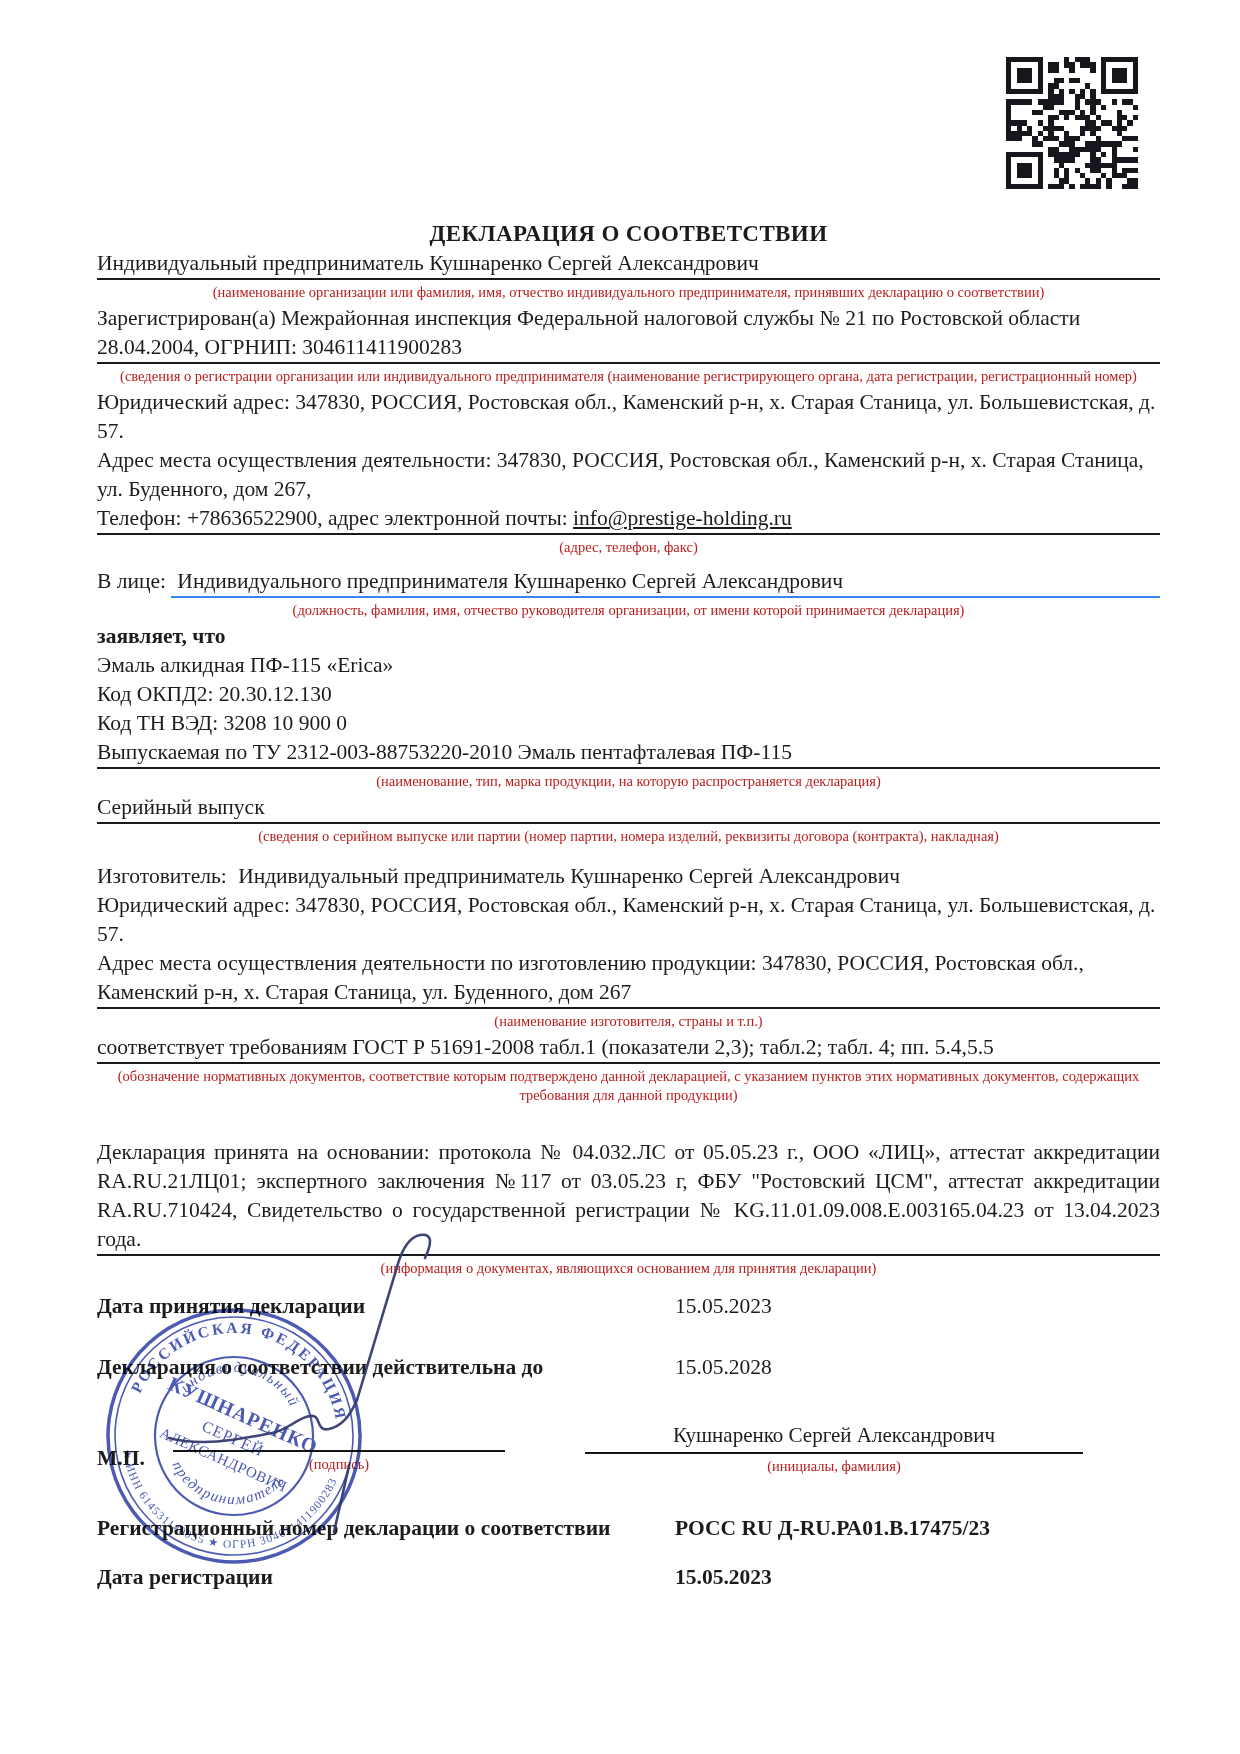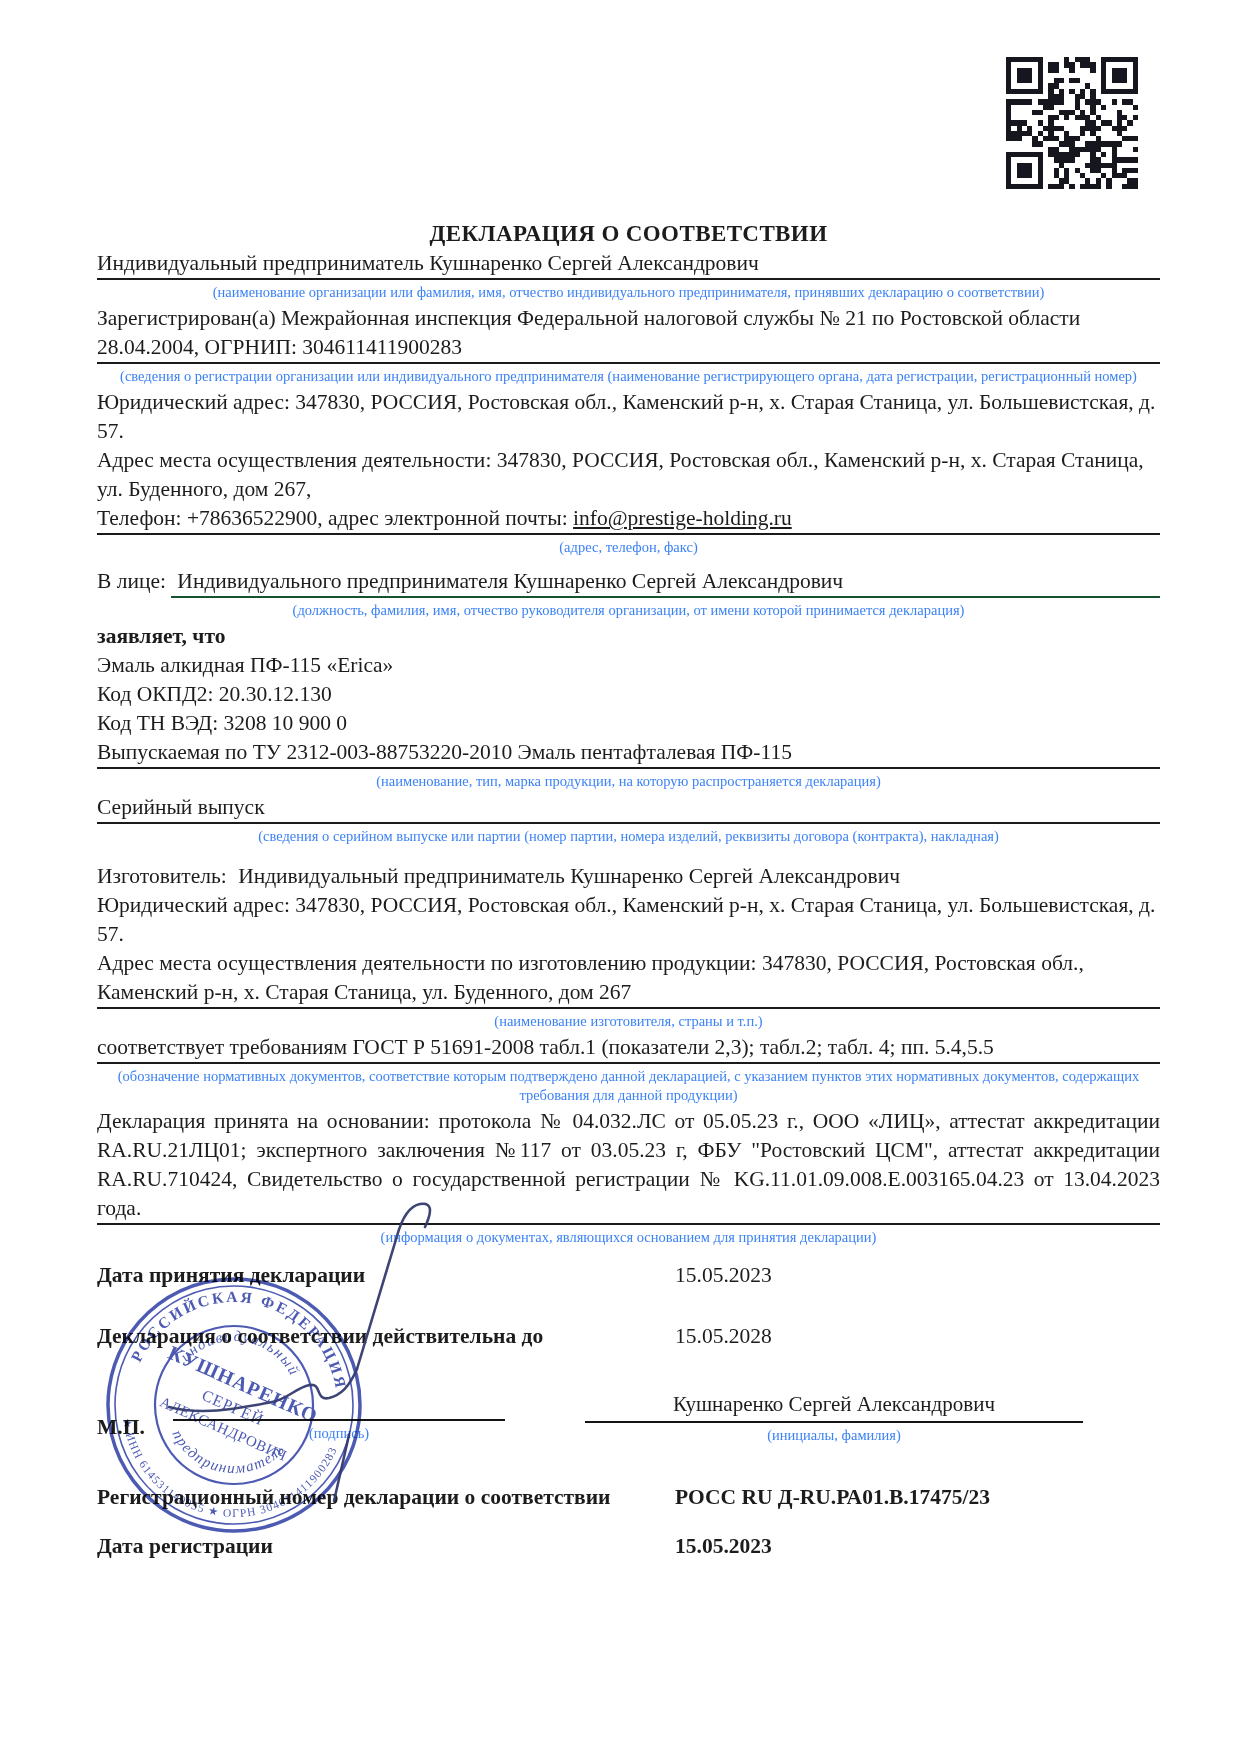--- a/index.html
+++ b/index.html
@@ -6,29 +6,29 @@
   body{
     width:1240px;height:1754px;
     background:#ffffff;
     font-family:"Liberation Serif","DejaVu Serif",serif;
     color:var(--ink,#1c1c1c);
     position:relative;overflow:hidden;
   }
   .content{padding:219px 80px 0 97px;position:relative;}
   .line{font-size:21.5px;line-height:29px;}
   .u{border-bottom:2px solid #1a1a1a;}
-  .cap{font-size:14.5px;line-height:19px;text-align:center;padding:3px 6px 2px;color:#3b82f6;}
+  .cap{font-size:14.5px;line-height:19px;text-align:center;padding:3px 6px 2px;color:#b91c1c;}
   .b{font-weight:bold;}
   .title{font-size:23px;font-weight:bold;text-align:center;letter-spacing:.4px;line-height:30px;}
   .flexline{display:flex;}
   .flexline .lbl{font-weight:normal;white-space:pre;}
   .flexline .val{flex:1;padding-left:6px;}
-  .flexline .val.u{border-bottom:2px solid #14532d;}
+  .flexline .val.u{border-bottom:2px solid #3b82f6;}
   .just{text-align:justify;}
-  .mt8{margin-top:8px;} .mt14{margin-top:14px;} .mt16{margin-top:0;}
+  .mt8{margin-top:8px;} .mt14{margin-top:14px;} .mt16{margin-top:31px;}
   .row{display:grid;grid-template-columns:578px 1fr;align-items:baseline;}
   .bottom{position:relative;margin-top:12px;}
   .row1{margin-top:0;} .row2{margin-top:32px;}
   .sig-area{display:flex;margin-top:40px;align-items:flex-start;}
   .mp{font-weight:bold;font-size:21.5px;padding-top:24px;width:62px;}
   .sig-left{width:332px;margin-left:14px;}
   .sig-left .sline{height:28px;border-bottom:2.5px solid #141414;}
   .sig-right{width:498px;margin-left:80px;text-align:center;}
   .sig-right .name{font-size:21px;line-height:26px;}
   .sig-right .sline{height:4px;border-bottom:2.5px solid #141414;}

